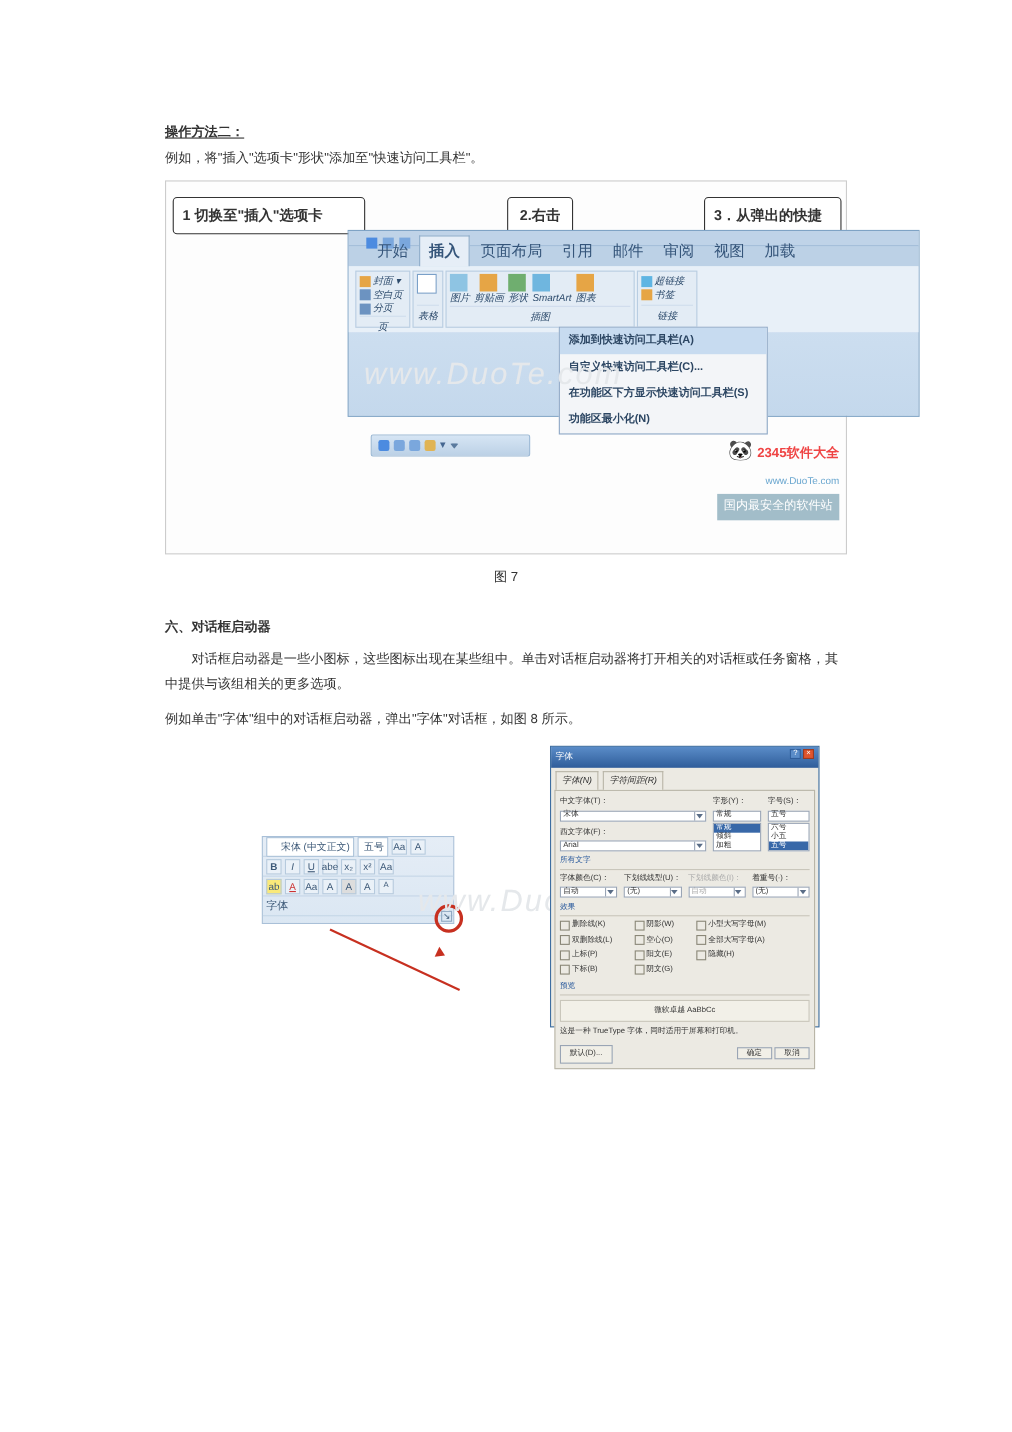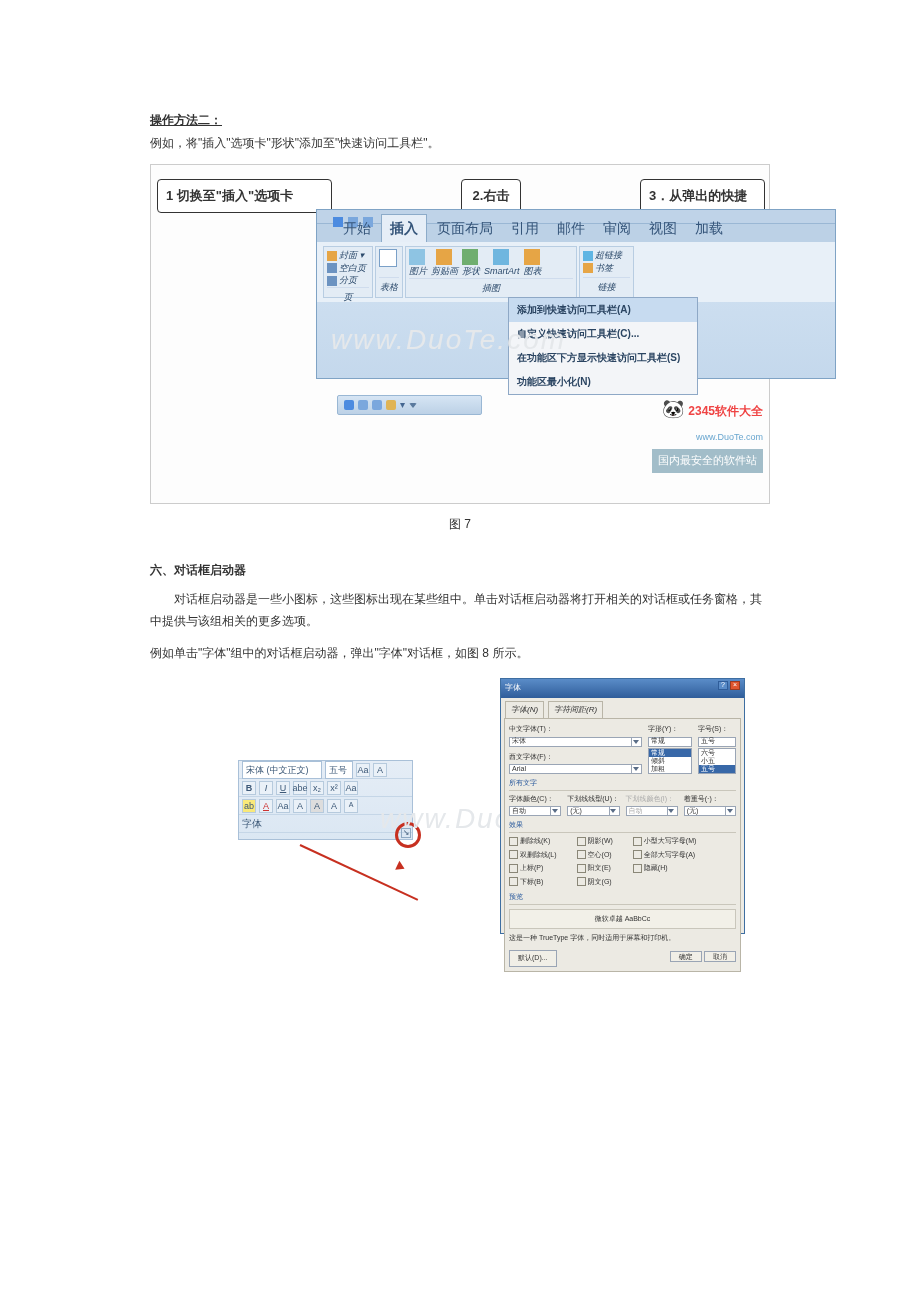--- a/index.html
+++ b/index.html
@@ -83,21 +83,21 @@
     
     .sec-title{font-weight:bold; margin: 24px 0 8px 0;}
     .indent{ text-indent: 2em; }
 
     
     .fig8{position:relative; height:280px; margin-top:6px;}
     .font-group{
       position:absolute; top:86px; left:88px; width:175px; height:80px;
       background: linear-gradient(#e5edf6,#dbe7f3); border:1px solid #a9c0d8; font-size:10px; color:#3c5877;
     }
-    .fg-row{display:flex;align-items:center;height:18px;gap:3px;padding:0 3px;border-bottom:1px solid #c5d6e7;}
+    .fg-row{display:flex;align-items:center;height:18px;gap:3px;padding:0 3px;border-bottom:1px solid #c5d6e7;text-align:right;}
     .fg-row:last-child{border-bottom:none;justify-content:center;font-size:10px;}
     .fg-box{border:1px solid #a9c0d8;background:#fff;padding:0 3px;font-size:9px;}
     .fg-btn{width:14px;height:14px;border:1px solid #b6cadd;display:inline-flex;align-items:center;justify-content:center;background:#eaf1f8;font-size:9px;}
     .fg-btn.b{font-weight:bold;}
     .fg-btn.i{font-style:italic;}
     .fg-btn.u{text-decoration:underline;}
     .fg-launcher{position:absolute;bottom:1px;right:1px;width:10px;height:10px;border:1px solid #8fa9c3;display:flex;align-items:center;justify-content:center;font-size:8px;}
     .launcher-circle{position:absolute;top:148px;left:245px;width:26px;height:26px;border:3px solid #c73020;border-radius:50%;}
     .launcher-callout{position:absolute;top:224px;left:12px;width:150px;border:1px solid #222;border-radius:3px;padding:6px 10px;font-weight:bold;font-size:14px;background:#fff;}
     .launcher-arrow{position:absolute;top:170px;left:150px;width:130px;height:70px;}
@@ -171,21 +171,21 @@
       </div>
       <div class="rib-group" style="width:28px;">
         <div class="rib-group-items"><span class="icon-box" style="width:18px;height:18px;background:#fff;border:1px solid #7aa0c8;"></span></div>
         <div class="rib-group-name">表格</div>
       </div>
       <div class="rib-group" style="width:172px;">
         <div class="rib-group-items" style="display:flex;gap:4px;align-items:flex-end;">
           <div style="text-align:center;"><span class="icon-box" style="width:16px;height:16px;background:#8ec4e3;"></span><br><span>图片</span></div>
           <div style="text-align:center;"><span class="icon-box o" style="width:16px;height:16px;"></span><br><span>剪贴画</span></div>
           <div style="text-align:center;"><span class="icon-box g" style="width:16px;height:16px;"></span><br><span>形状</span></div>
-          <div style="text-align:center;"><span class="icon-box" style="width:16px;height:16px;background:#6fb6df;"></span><br><span>SmartArt</span></div>
+          <div style=""><span class="icon-box" style="width:16px;height:16px;background:#6fb6df;"></span><br><span>SmartArt</span></div>
           <div style="text-align:center;"><span class="icon-box o" style="width:16px;height:16px;"></span><br><span>图表</span></div>
         </div>
         <div class="rib-group-name">插图</div>
       </div>
       <div class="rib-group" style="width:55px;">
         <div class="rib-group-items">
           <div><span class="icon-box" style="background:#5fb5e3;"></span><span>超链接</span></div>
           <div><span class="icon-box o"></span><span>书签</span></div>
         </div>
         <div class="rib-group-name">链接</div>

